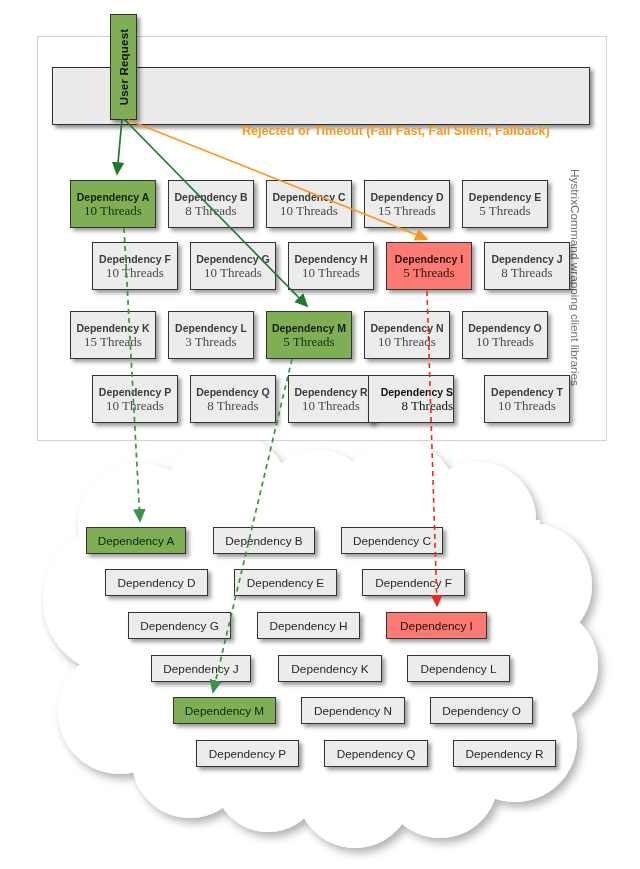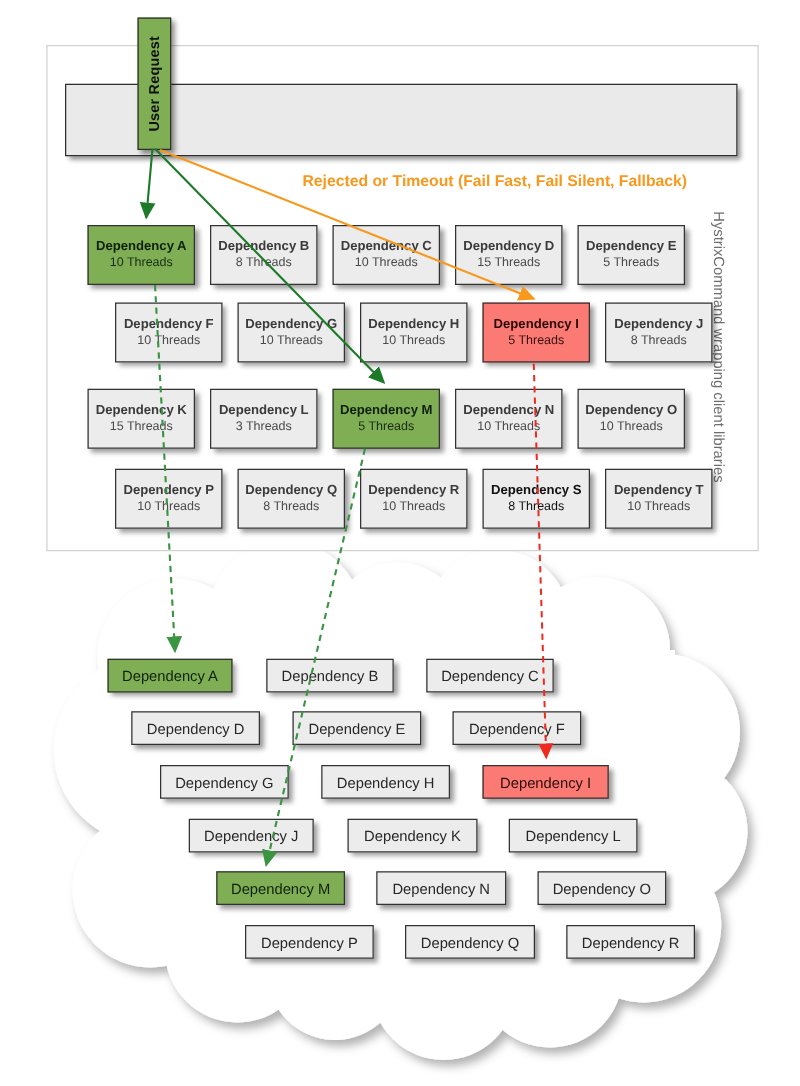--- a/index.html
+++ b/index.html
@@ -90,21 +90,21 @@
     font-size: 11.5px;
     font-weight: bold;
     color: #111111;
     letter-spacing: 0.2px;
   }
 
   
   #rejected-label {
     position: absolute;
     left: 242px;
-    top: 138px;
+    top: 124px;
     font-size: 12.6px;
     font-weight: bold;
     color: #f8981d;
     white-space: nowrap;
     z-index: 35;
   }
 
   
   #hystrix-caption {
     position: absolute;
@@ -144,23 +144,24 @@
     justify-content: center;
     pointer-events: auto;
   }
   .dep-box .dep-name {
     font-size: 10.5px;
     font-weight: bold;
     color: #3b3b3b;
     line-height: 13px;
   }
   .dep-box .dep-threads {
-    font-size: 10px;
+    font-size: 13px;
     color: #4a4a4a;
     line-height: 13px;
+    font-family: Liberation Serif, serif;
   }
   .dep-box.green {
     background: #7fae54;
   }
   .dep-box.green .dep-name { color: #10210a; }
   .dep-box.green .dep-threads { color: #1a2d12; }
   .dep-box.red {
     background: #fb7b74;
   }
   .dep-box.red .dep-name { color: #2b0a08; }
@@ -312,21 +313,21 @@
         <div class="dep-threads">10 Threads</div>
       </div>
       <div class="dep-box" style="left: 190px; top: 375px;">
         <div class="dep-name">Dependency Q</div>
         <div class="dep-threads">8 Threads</div>
       </div>
       <div class="dep-box" style="left: 288px; top: 375px;">
         <div class="dep-name">Dependency R</div>
         <div class="dep-threads">10 Threads</div>
       </div>
-      <div class="dep-box dark" style="left: 386px; top: 375px;">
+      <div class="dep-box dark" style="left: 368px; top: 375px; align-items: flex-end;">
         <div class="dep-name">Dependency S</div>
         <div class="dep-threads">8 Threads</div>
       </div>
       <div class="dep-box" style="left: 484px; top: 375px;">
         <div class="dep-name">Dependency T</div>
         <div class="dep-threads">10 Threads</div>
       </div>
     </div>
 
   <div id="cloud-grid">

